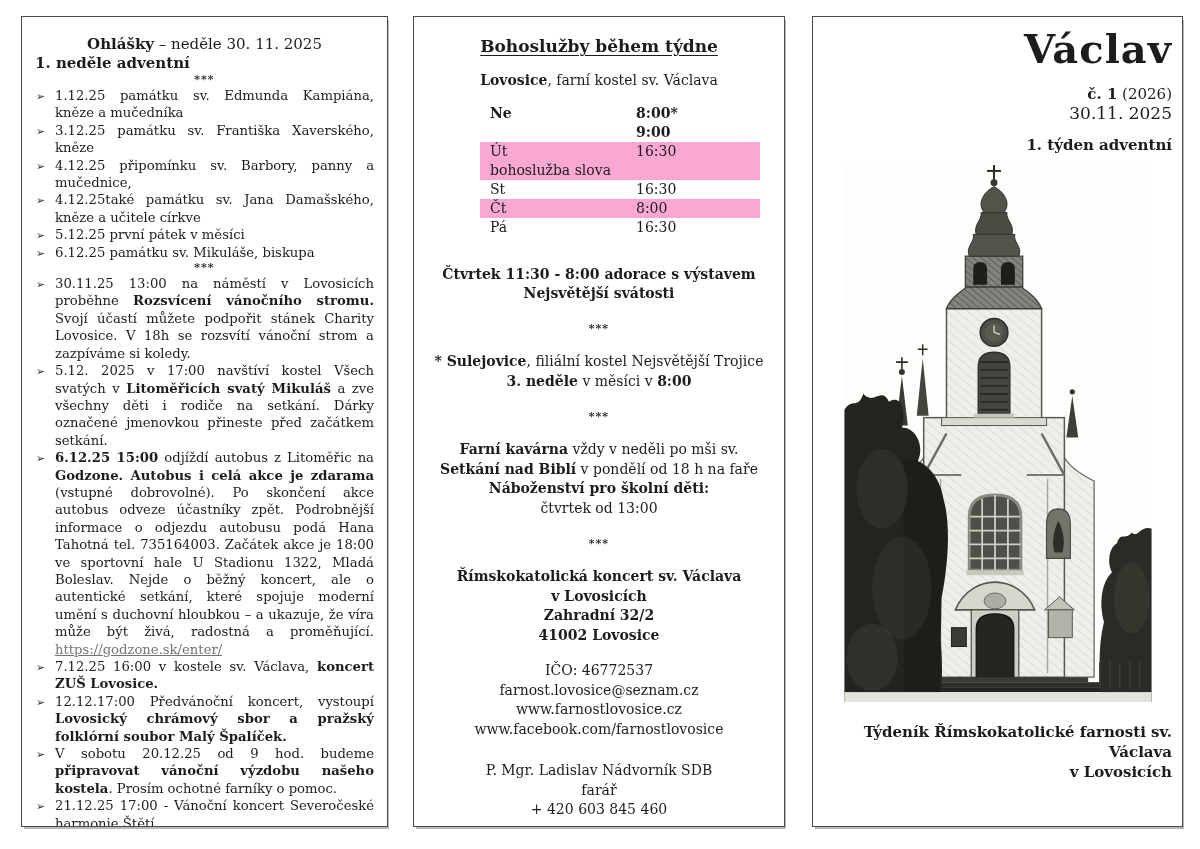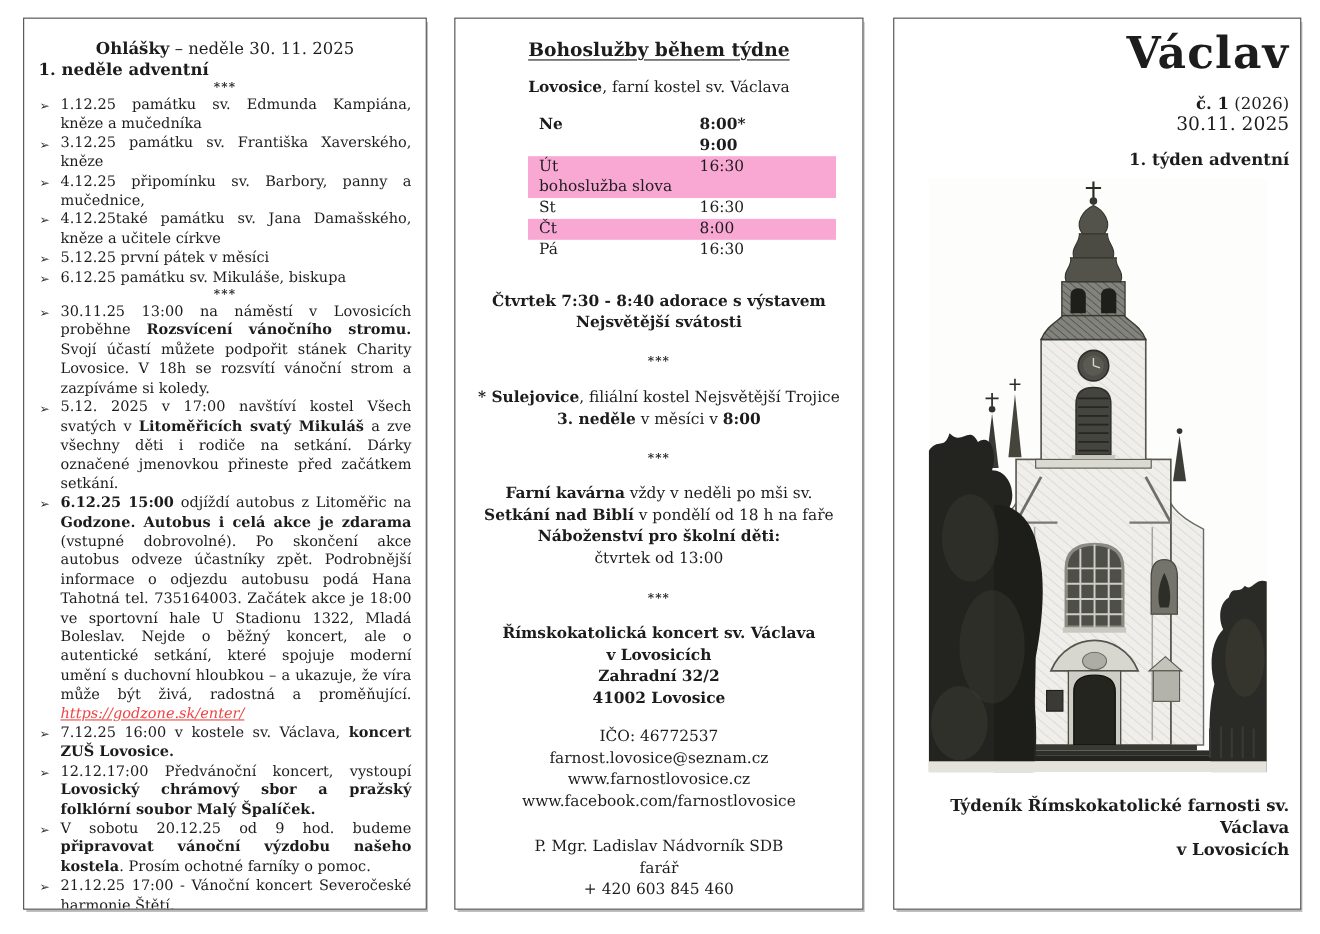--- a/index.html
+++ b/index.html
@@ -20,21 +20,21 @@
   
   .c-title { text-align:center; font-size:15px; line-height:19px; }
   .c-sub   { text-align:left; font-size:15px; line-height:19px; font-weight:700; }
   .stars   { text-align:center; font-size:11px; line-height:13px; font-weight:700; letter-spacing:1px; }
   #ann-list { list-style:none; margin-top:1px; }
   #ann-list li { position:relative; padding-left:20px; text-align:justify;
                  font-size:13.2px; line-height:17.4px; }
   #ann-list li .marker { position:absolute; left:1px; top:1px; font-size:11px; color:#2a2a2a; }
   #ann-list li.sep-item { padding-left:0; text-align:center; font-size:11px; line-height:14px;
                           font-weight:700; letter-spacing:1px; }
-  .lnk { color:#ef4444; text-decoration:underline;font-style:italic; }
+  .lnk { color:#737373; text-decoration:underline; }
 
   
   #col-mid { font-size:14px; line-height:19px; }
   .m-title { font-size:17px; font-weight:700; text-decoration:underline; text-underline-offset:3px; margin-bottom:15px; }
   .m-loc   { margin-bottom:14px; }
   #schedule { width:280px; margin-left:52px; text-align:left; margin-bottom:4px; }
   .sched-row { display:grid; grid-template-columns:146px 1fr; padding:0 0 0 10px; line-height:19px; }
   .sched-row.shaded { background:#f9a8d4; }
   .m-adoration { font-weight:700; margin-top:28px; }
   .m-stars { font-size:11px; font-weight:700; letter-spacing:1px; margin:16px 0 14px 0; }
@@ -119,21 +119,21 @@
         <div class="sched-row">
           <div class="cell day">
             <div>Pá</div>
           </div>
           <div class="cell time">
             <div>16:30</div>
           </div>
         </div>
       </div>
     <div class="m-adoration">
-      <div>Čtvrtek 7:30 - 8:40 adorace s výstavem</div>
+      <div>Čtvrtek 11:30 - 8:00 adorace s výstavem</div>
       <div>Nejsvětější svátosti</div>
     </div>
     <div class="m-stars">***</div>
     <div class="m-block">
         <div class="mline"><span class="b">* Sulejovice</span><span>, filiální kostel Nejsvětější Trojice</span></div>
         <div class="mline"><span class="b">3. neděle</span><span> v měsíci v </span><span class="b">8:00</span></div>
       </div>
     <div class="m-stars">***</div>
     <div class="m-block">
         <div class="mline"><span class="b">Farní kavárna</span><span> vždy v neděli po mši sv.</span></div>

